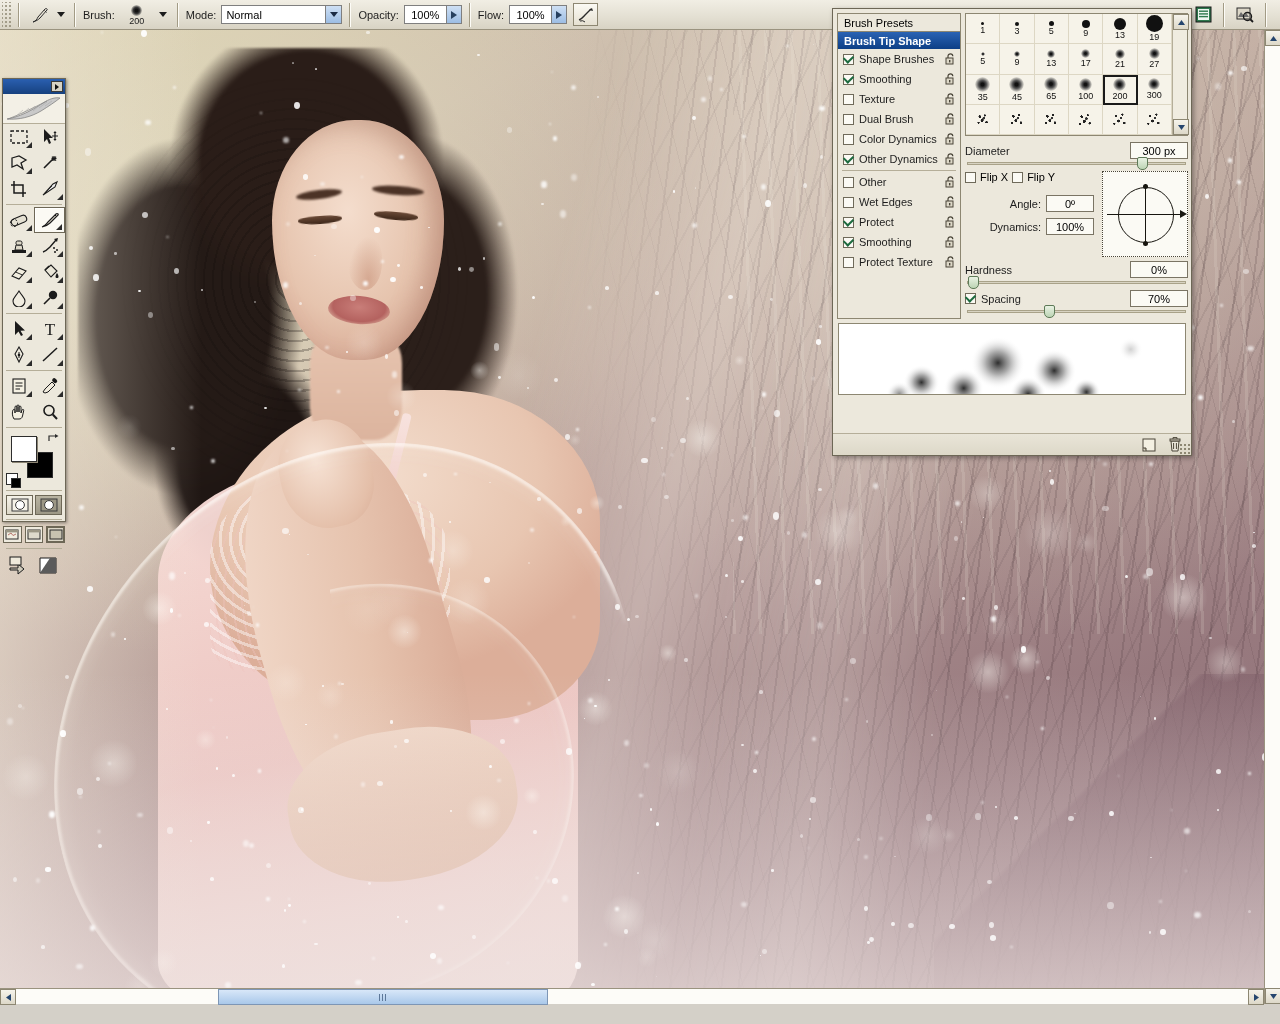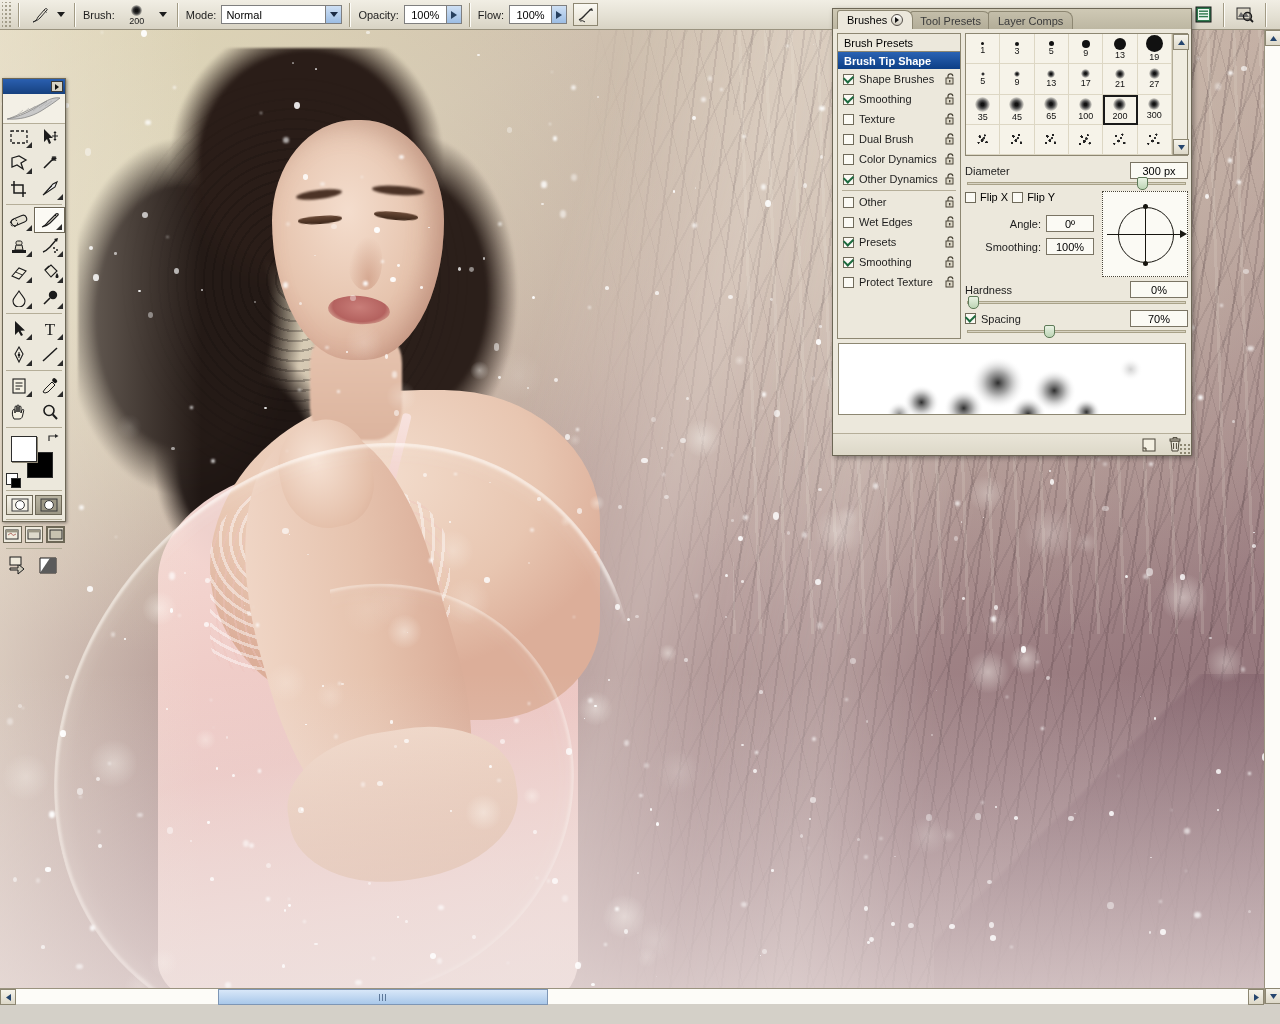--- a/index.html
+++ b/index.html
@@ -1327,34 +1327,20 @@
         <svg width="22" height="20" viewBox="0 0 22 20">
           <path d="M2 18 L2 3 L18 3 L18 18 Z" fill="#ffffff" stroke="#1b1b1b" stroke-width="1"></path>
           <path d="M2 18 L12 3 L18 3 L18 18 Z" fill="#5b5b5b"></path>
         </svg>
       </div>
     </div>
   </div>
 
   <div id="brushes-panel">
 
-    <div class="bp-tabs">
-      <div class="bp-tab active">
-        <span>Brushes</span>
-        <span class="tab-arrow-circle">
-          <span class="arrow-right-xs"></span>
-        </span>
-      </div>
-      <div class="bp-tab">
-        <span>Tool Presets</span>
-      </div>
-      <div class="bp-tab">
-        <span>Layer Comps</span>
-      </div>
-    </div>
 
     <div class="bp-body">
 
       <div class="bp-left">
         <div class="bp-preset">
           <span>Brush Presets</span>
         </div>
         <div class="bp-headeritem">
           <span>Brush Tip Shape</span>
         </div>
@@ -1427,21 +1413,21 @@
               <span class="chk"></span>
               <span class="lbl">Wet Edges</span>
               <span class="lock-ico"><svg width="11" height="12" viewBox="0 0 11 12">
                   <path d="M3 5 L3 3.2 a2.4 2.4 0 0 1 4.8 0" fill="none" stroke="#4a4538" stroke-width="1.2"></path>
                   <rect x="1" y="5" width="7" height="6" fill="#ddd8c8" stroke="#4a4538" stroke-width="1"></rect>
                   <rect x="4" y="7" width="1.4" height="2.4" fill="#4a4538"></rect>
                 </svg></span>
             </div>
             <div class="bp-row">
               <span class="chk on"></span>
-              <span class="lbl">Presets</span>
+              <span class="lbl">Protect</span>
               <span class="lock-ico"><svg width="11" height="12" viewBox="0 0 11 12">
                   <path d="M3 5 L3 3.2 a2.4 2.4 0 0 1 4.8 0" fill="none" stroke="#4a4538" stroke-width="1.2"></path>
                   <rect x="1" y="5" width="7" height="6" fill="#ddd8c8" stroke="#4a4538" stroke-width="1"></rect>
                   <rect x="4" y="7" width="1.4" height="2.4" fill="#4a4538"></rect>
                 </svg></span>
             </div>
             <div class="bp-row">
               <span class="chk on"></span>
               <span class="lbl">Smoothing</span>
               <span class="lock-ico"><svg width="11" height="12" viewBox="0 0 11 12">
@@ -1587,21 +1573,21 @@
                 <span class="chk" id="flipx-chk"></span>
                 <span>Flip X</span>
                 <span class="chk" id="flipy-chk"></span>
                 <span>Flip Y</span>
               </div>
               <div class="prow" style="margin-top:12px;justify-content:flex-end;gap:5px">
                 <span class="plabel">Angle:</span>
                 <div class="pfield" style="width:48px">0º</div>
               </div>
               <div class="prow" style="margin-top:6px;justify-content:flex-end;gap:5px">
-                <span class="plabel">Smoothing:</span>
+                <span class="plabel">Dynamics:</span>
                 <div class="pfield" style="width:48px">100%</div>
               </div>
             </div>
             <div class="angle-box">
               <div class="angle-circle"></div>
               <div class="axis-h"></div>
               <div class="axis-v"></div>
               <div class="axis-arrow"></div>
               <div class="axis-node" style="left:40px;top:12px"></div>
               <div class="axis-node" style="left:40px;top:69px"></div>

